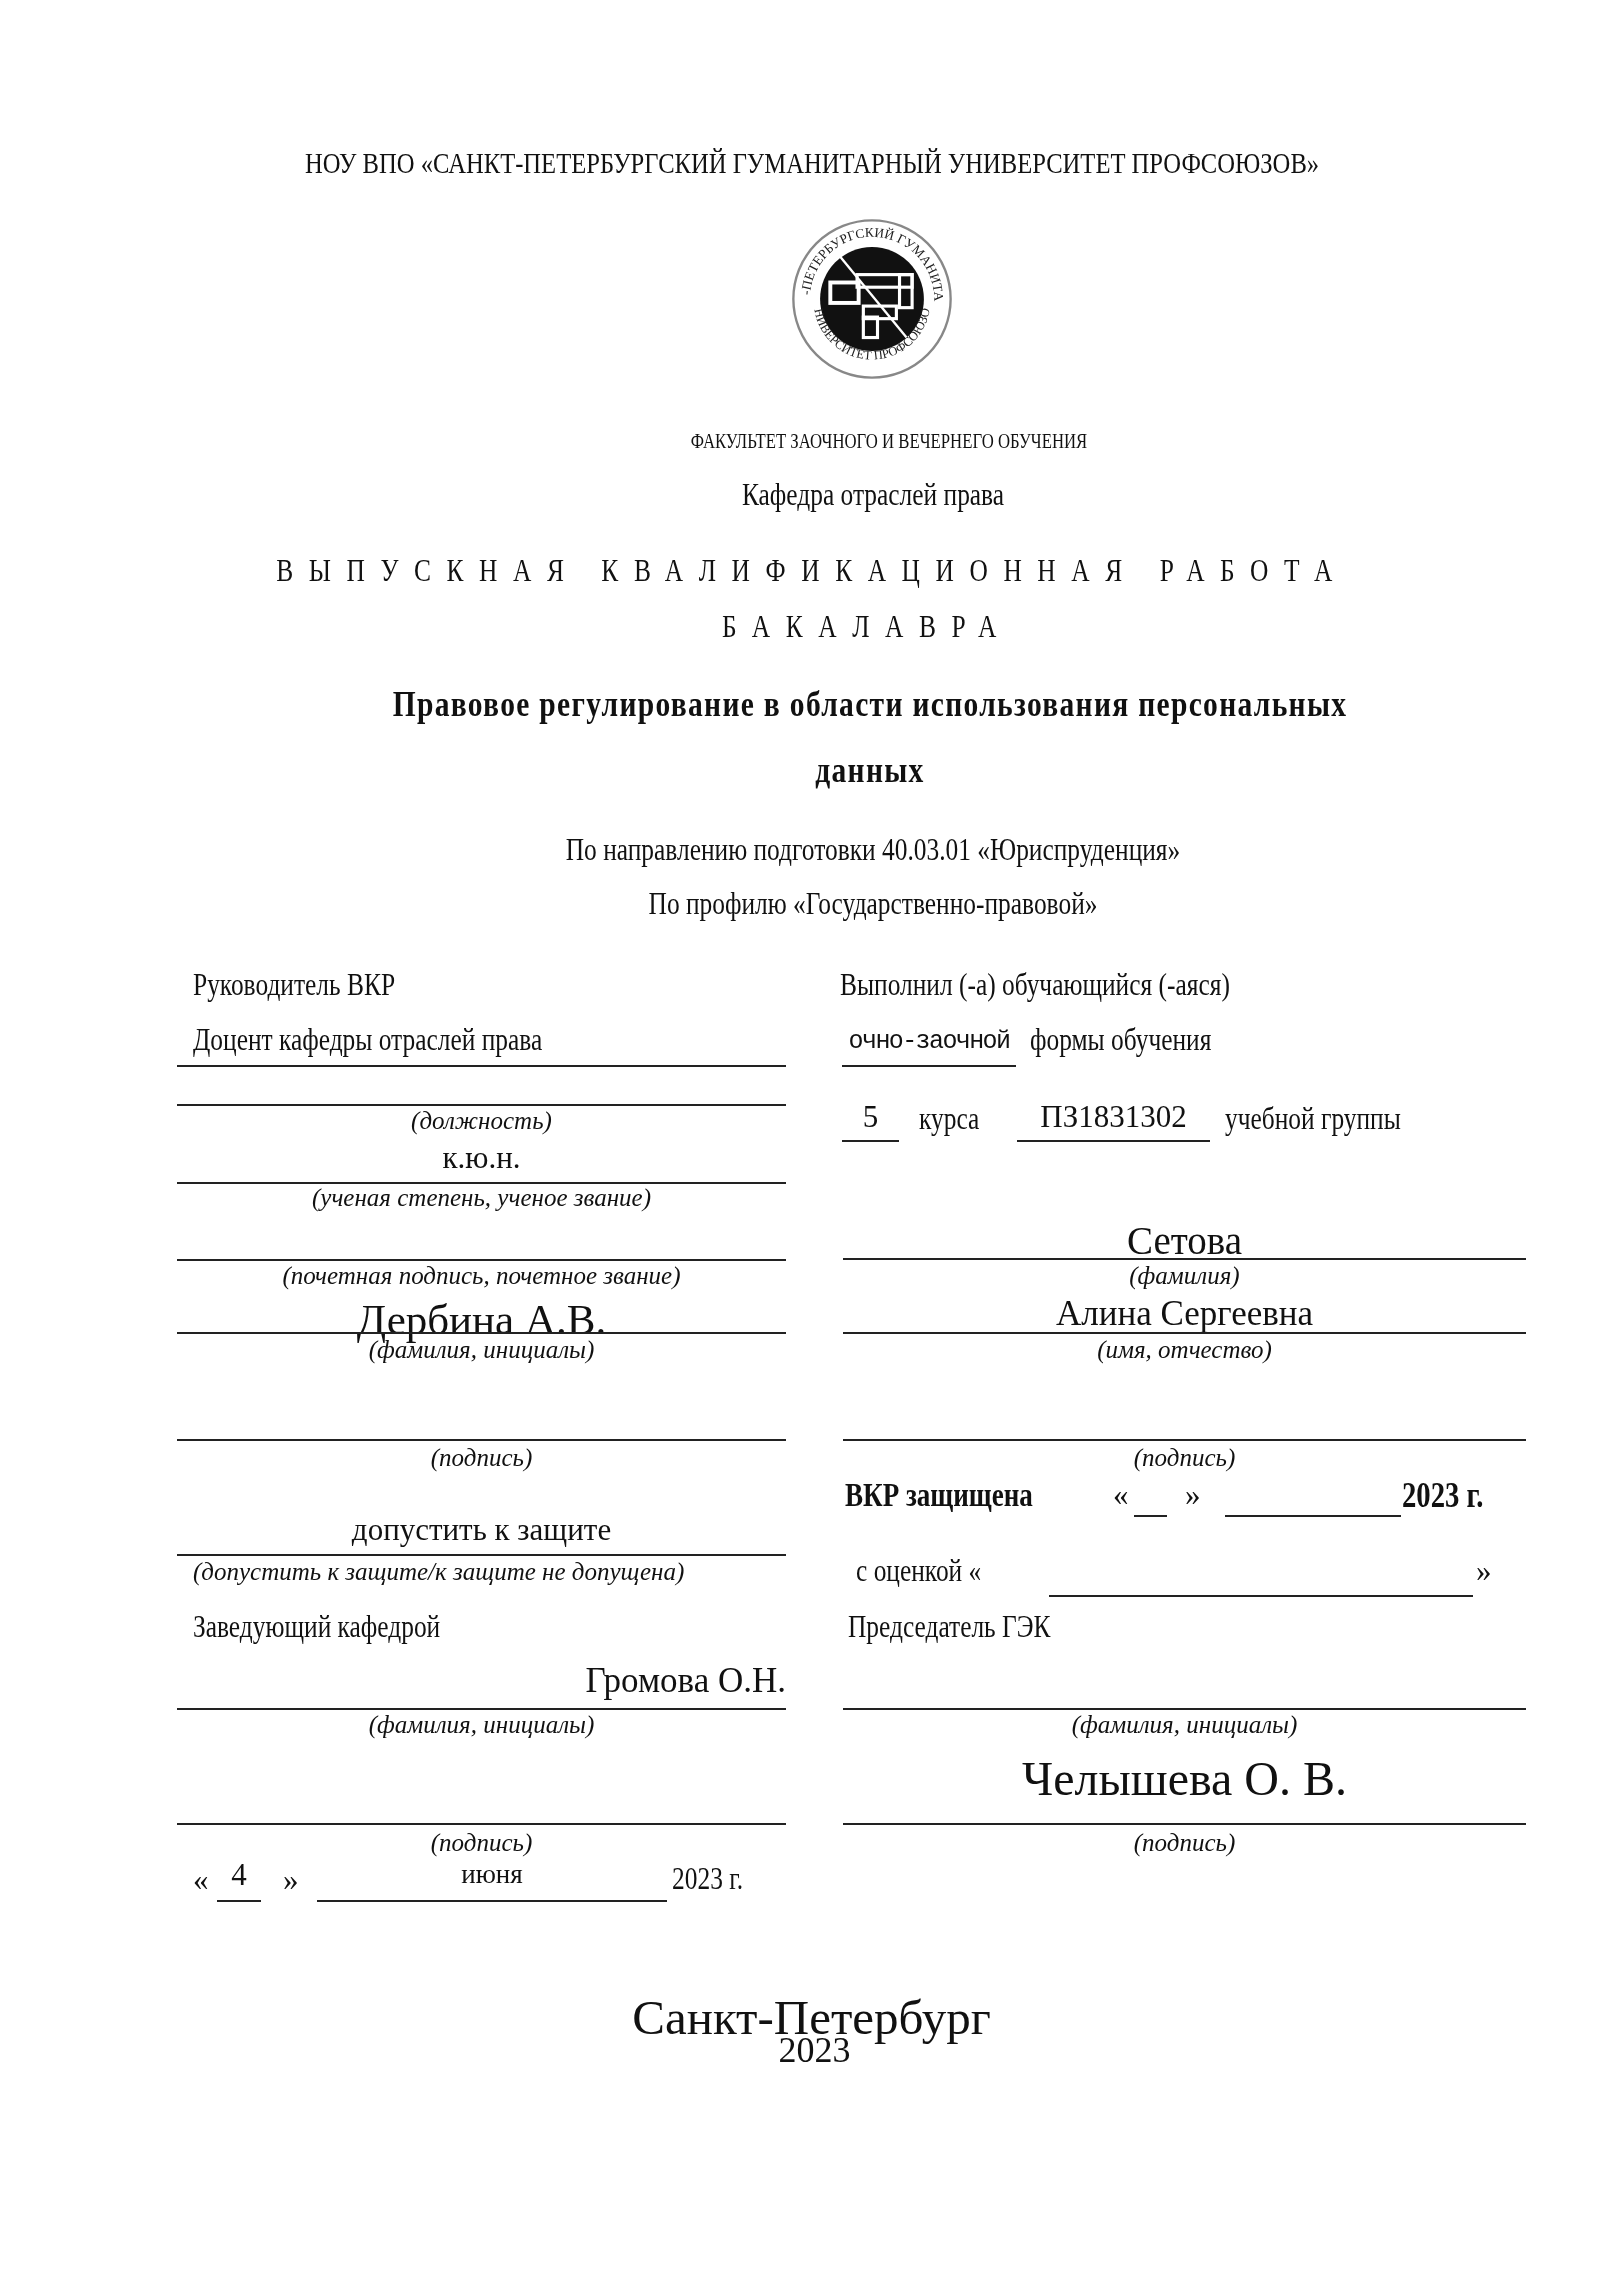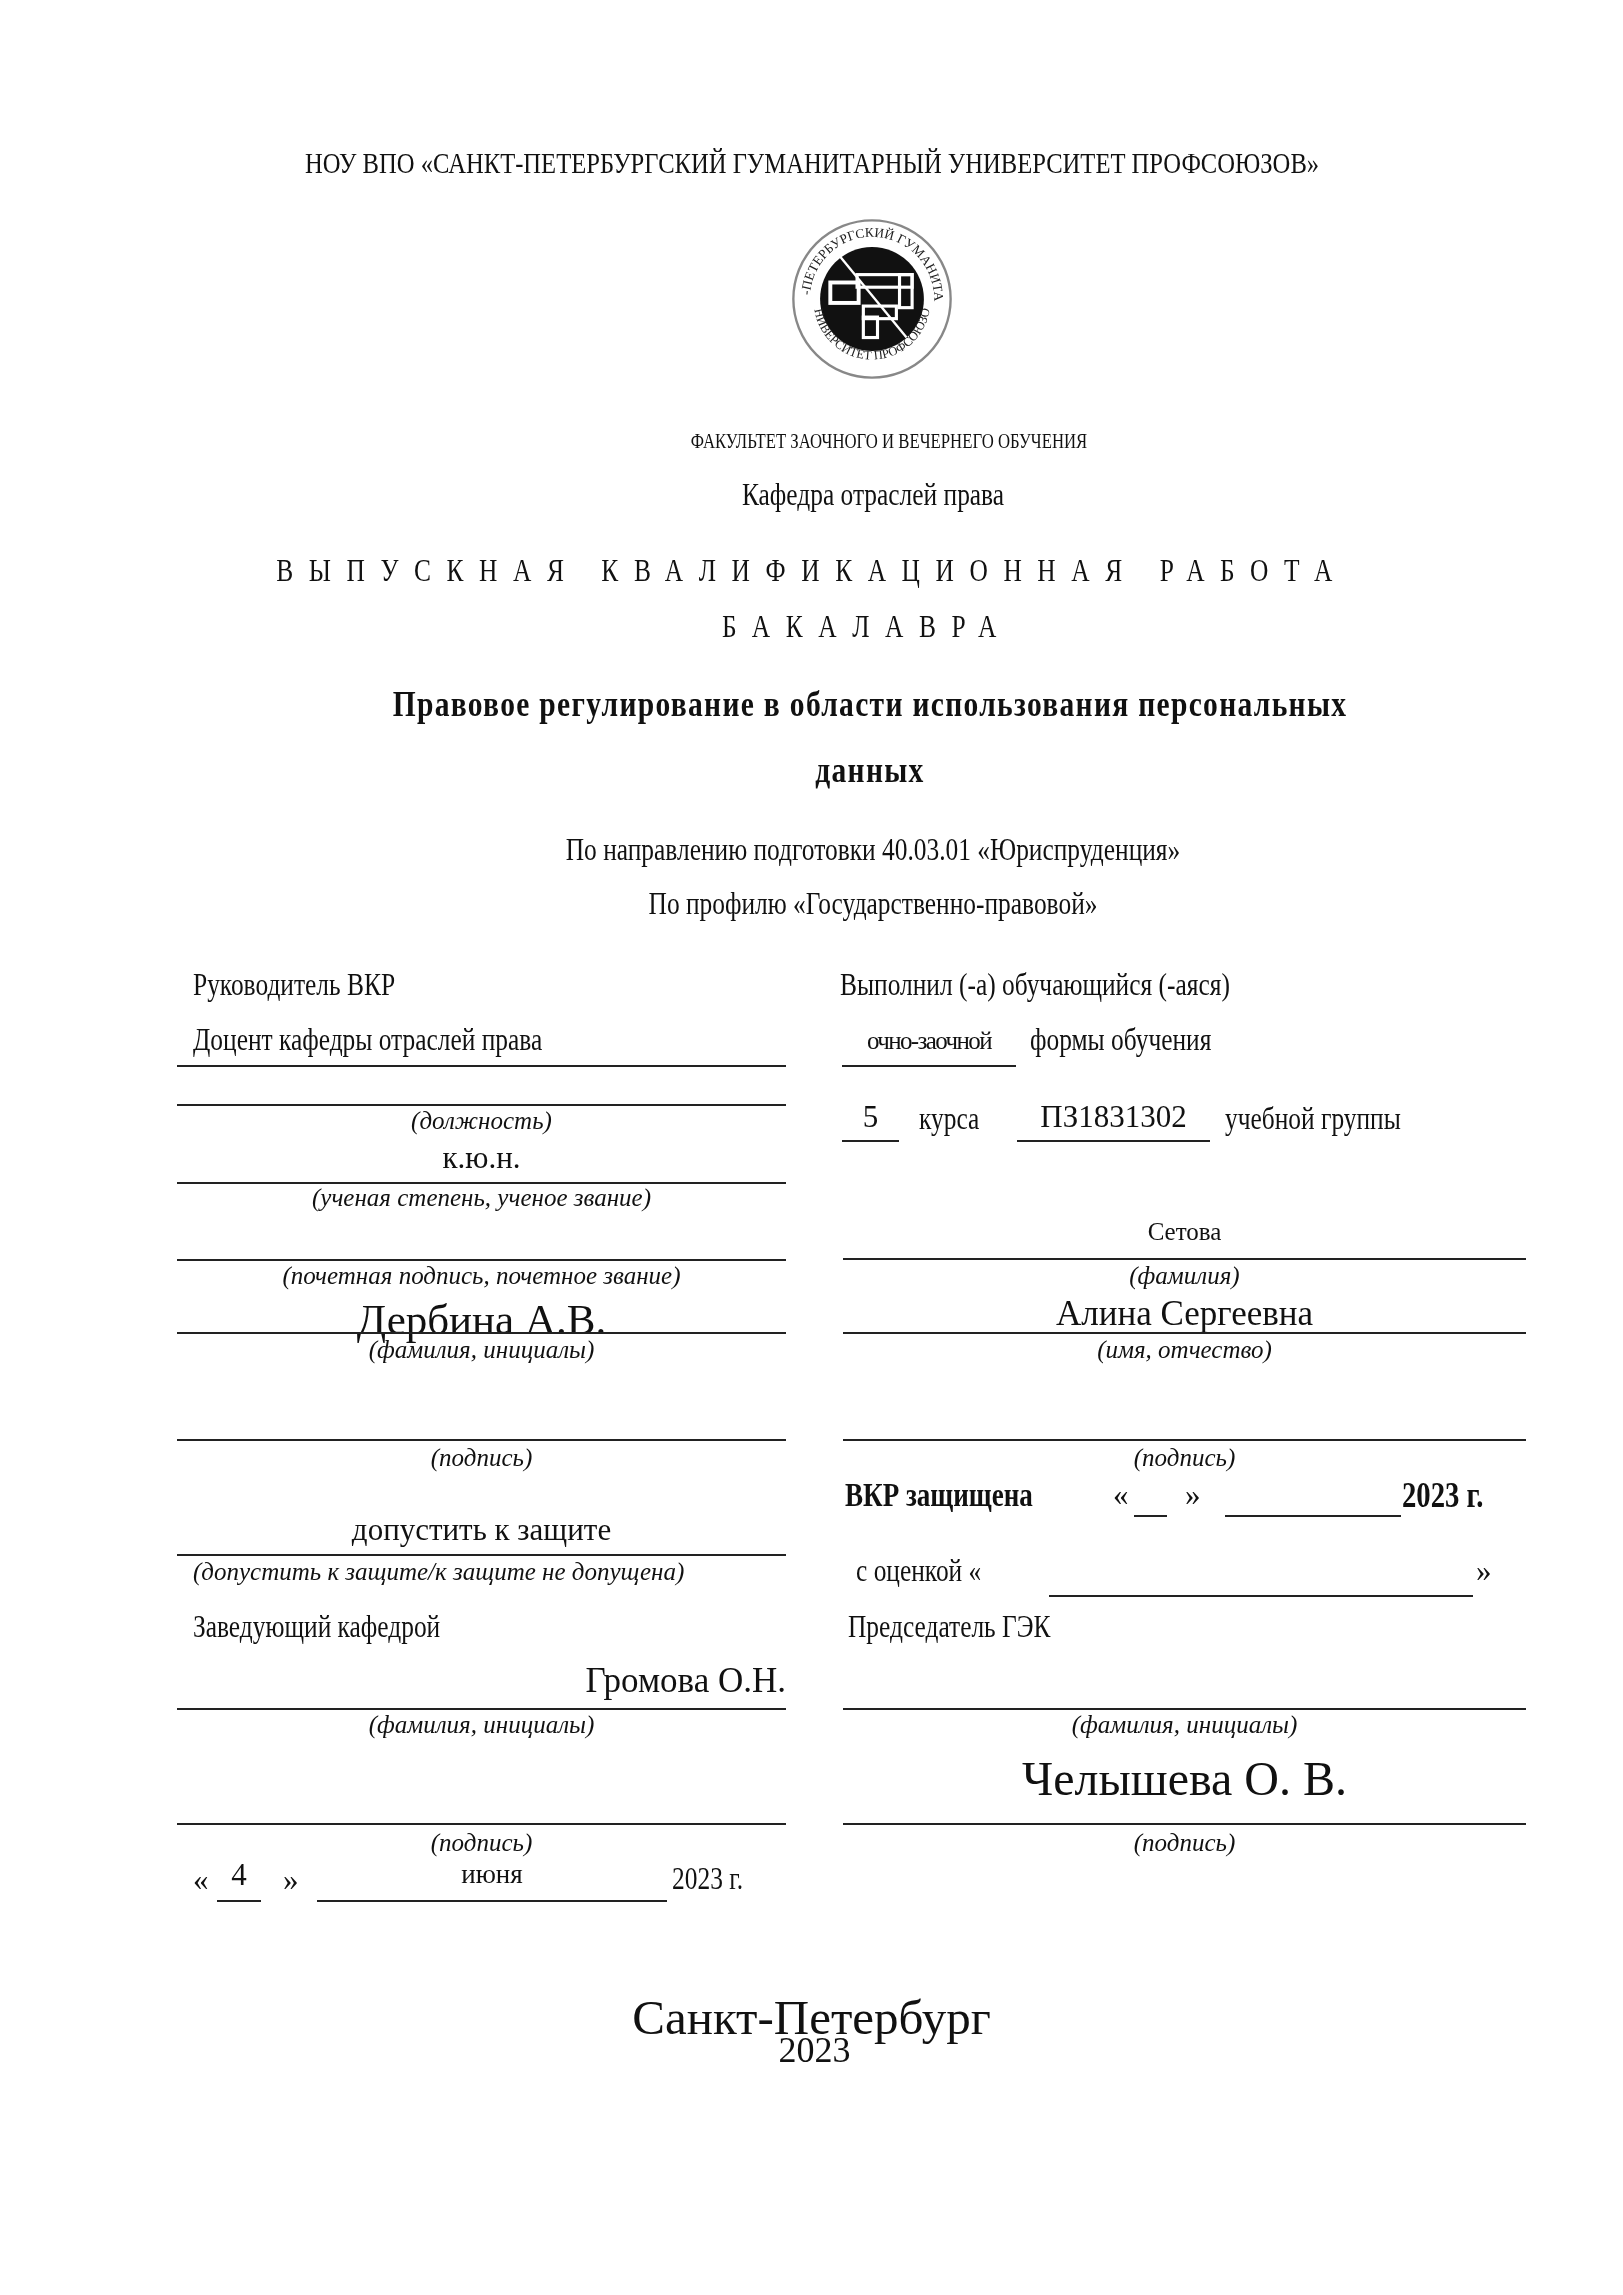--- a/index.html
+++ b/index.html
@@ -88,32 +88,32 @@
   <div class="caption" style="left:177px; top:1444px; width:609px;">(подпись)</div>
 
   <div class="val" style="left:177px; top:1512px; width:609px;">допустить к защите</div>
   <div class="line" style="left:177px; top:1554px; width:609px;"></div>
   <div class="caption" style="left:193px; top:1558px; text-align:left;">(допустить к защите/к защите не допущена)</div>
 </div>
 
 <div>
   <div class="lbl narrow" style="left:840px; top:967px;">Выполнил (-а) обучающийся (-аяся)</div>
 
-  <div class="val" style="left:842px; top:1027px; width:174px; font-size:25px; letter-spacing:-1.6px;">очно-заочной</div>
+  <div class="val" style="left:842px; top:1027px; width:174px; font-size:25px; letter-spacing:-1.6px;font-family:Liberation Mono, monospace;">очно-заочной</div>
   <div class="line" style="left:842px; top:1065px; width:174px;"></div>
   <div class="lbl narrow" style="left:1030px; top:1022px;">формы обучения</div>
 
   <div class="val" style="left:842px; top:1099px; width:57px;">5</div>
   <div class="line" style="left:842px; top:1140px; width:57px;"></div>
   <div class="lbl narrow" style="left:919px; top:1101px;">курса</div>
   <div class="val" style="left:1017px; top:1099px; width:193px;">ПЗ1831302</div>
   <div class="line" style="left:1017px; top:1140px; width:193px;"></div>
   <div class="lbl narrow" style="left:1225px; top:1101px;">учебной группы</div>
 
-  <div class="val" style="left:843px; top:1218px; width:683px; font-size:25px;">Сетова</div>
+  <div class="val" style="left:843px; top:1218px; width:683px; font-size:39px;">Сетова</div>
   <div class="line" style="left:843px; top:1258px; width:683px;"></div>
   <div class="caption" style="left:843px; top:1262px; width:683px;">(фамилия)</div>
 
   <div class="val" style="left:843px; top:1294px; width:683px; font-size:35px;">Алина Сергеевна</div>
   <div class="line" style="left:843px; top:1332px; width:683px;"></div>
   <div class="caption" style="left:843px; top:1336px; width:683px;">(имя, отчество)</div>
 
   <div class="line" style="left:843px; top:1439px; width:683px;"></div>
   <div class="caption" style="left:843px; top:1444px; width:683px;">(подпись)</div>
 </div>

